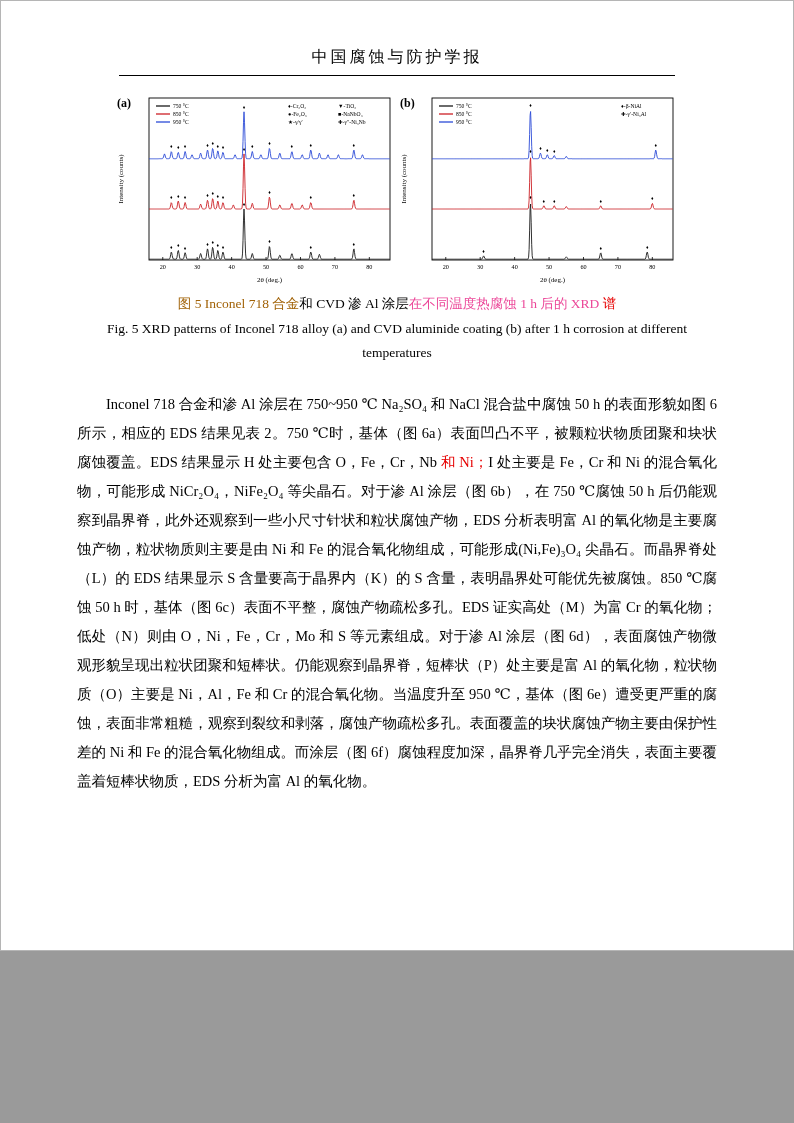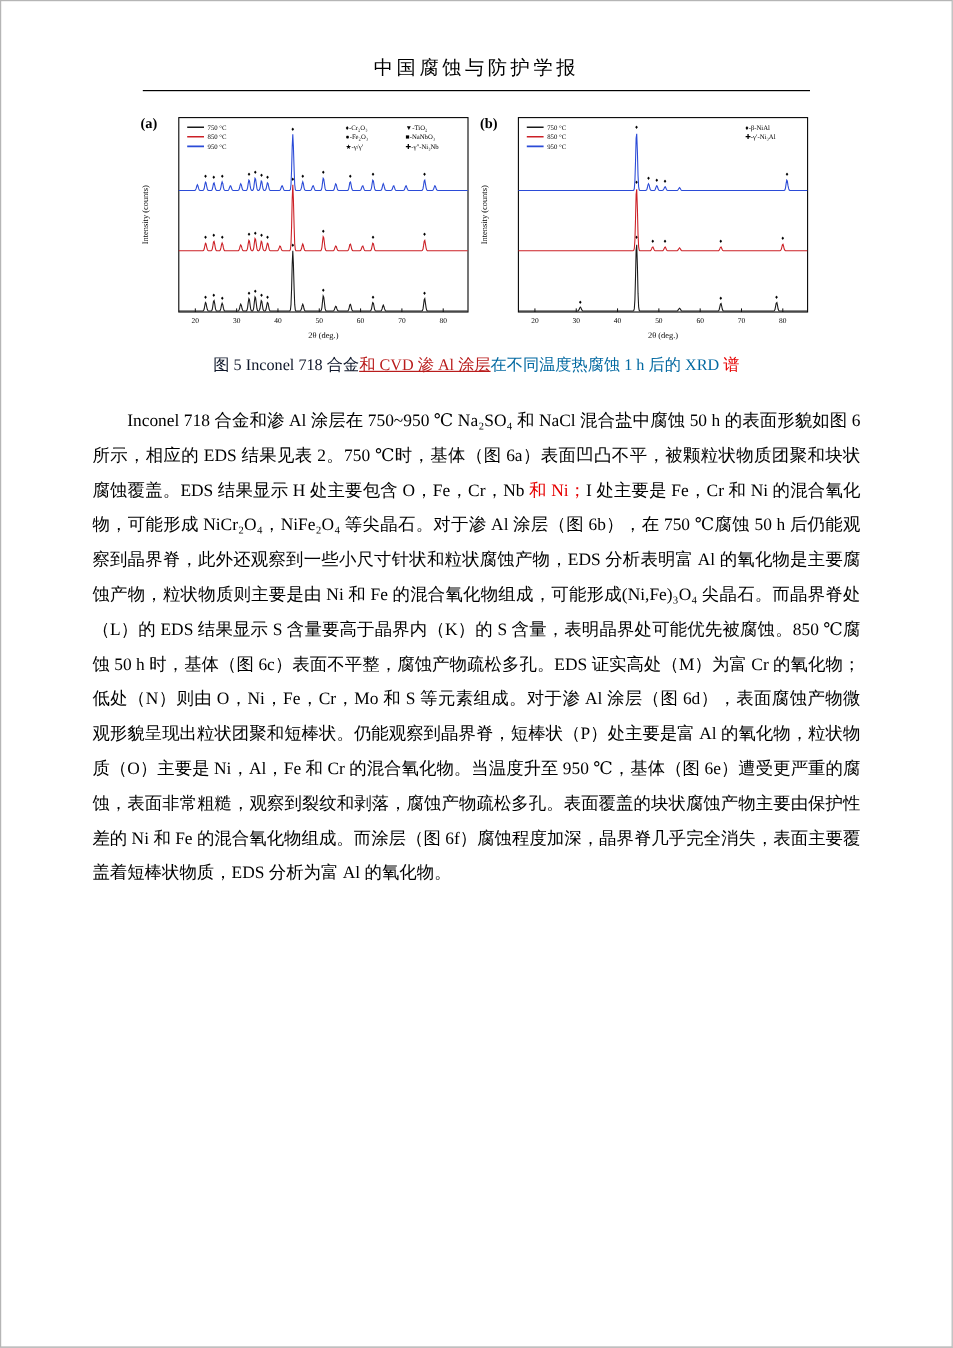--- a/index.html
+++ b/index.html
@@ -1,19 +1,19 @@
 <!DOCTYPE html>
 <html><head>
 <meta charset="utf-8">
 <style>
   * { margin:0; padding:0; box-sizing:border-box; }
   html,body { background:#9a9a9a; }
   body { font-family:"Liberation Serif","DejaVu Serif",serif; }
   .page {
-    width:794px; height:1123px; background:#ffffff; margin:0 auto;
+    width:794px; height:951px; background:#ffffff; margin:0 auto;
     padding:46px 60px 0; position:relative; border:1px solid #b5b5b5;
     overflow:hidden;
   }
   .journal-header { text-align:center; color:#000; }
   .title-zh { font-size:16px; letter-spacing:3px; }
   .title-en { font-size:15.5px; margin-top:5px; }
   .header-rule { border:none; border-top:1.7px solid #000; width:556px; margin:7px auto 0; }
   .charts-row { display:flex; justify-content:center; gap:2px; margin-top:14px; }
   .chart-svg { width:281px; height:196px; display:block; font-family:"Liberation Serif","DejaVu Serif",serif; }
   .caption-zh { text-align:center; font-size:13.5px; margin-top:9px; color:#000; }
@@ -145,19 +145,20 @@
           <line x1="41" y1="24" x2="55" y2="24" stroke="#cc2026" stroke-width="1.3"></line>
           <text x="58" y="26" font-size="5.6" fill="#000">850 °C</text>
           <line x1="41" y1="32" x2="55" y2="32" stroke="#2b4bd7" stroke-width="1.3"></line>
           <text x="58" y="34" font-size="5.6" fill="#000">950 °C</text>
           <text x="223" y="18" font-size="5.6" fill="#000">♦-β-NiAl</text>
           <text x="223" y="26" font-size="5.6" fill="#000">✚-γ′-Ni₃Al</text>
           <text x="2" y="17" font-size="12" font-weight="bold" fill="#000">(b)</text>
         </svg>
     </div>
     <figcaption>
-      <div class="caption-zh"><span style="color: #0f172a; text-align: center;">图 5 Inconel 718 合金</span><span style="color: #b91c1c; text-decoration: underline;">和 CVD 渗 Al 涂层</span><span style="color: #0369a1;">在不同温度热腐蚀 1 h 后的 XRD </span><span style="color: rgb(230, 0, 0);">谱</span></div>
+      <div class="caption-zh"><span style="color: #a16207; text-align: center;">图 5 Inconel 718 合金</span><span style="color: #000000;">和 CVD 渗 Al 涂层</span><span style="color: #ec4899;">在不同温度热腐蚀 1 h 后的 XRD </span><span style="color: rgb(230, 0, 0);">谱</span></div>
+      <div class="caption-en">Fig. 5 XRD patterns of Inconel 718 alloy (a) and CVD aluminide coating (b) after 1 h corrosion at different temperatures</div>
     </figcaption>
   </figure>
 
   <p class="body-text"><span style="color: rgb(0, 0, 0);">Inconel 718 合金和渗 Al 涂层在 750~950 ℃ Na₂SO₄ 和 NaCl 混合盐中腐蚀 50 h 的表面形貌如图 6 所示，相应的 EDS 结果见表 2。750 ℃时，基体（图 6a）表面凹凸不平，被颗粒状物质团聚和块状腐蚀覆盖。EDS 结果显示 H 处主要包含 O，Fe，Cr，Nb </span><span style="color: rgb(230, 0, 0);">和 Ni；</span><span style="color: rgb(0, 0, 0);">I 处主要是 Fe，Cr 和 Ni 的混合氧化物，可能形成 NiCr₂O₄，NiFe₂O₄ 等尖晶石。对于渗 Al 涂层（图 6b），在 750 ℃腐蚀 50 h 后仍能观察到晶界脊，此外还观察到一些小尺寸针状和粒状腐蚀产物，EDS 分析表明富 Al 的氧化物是主要腐蚀产物，粒状物质则主要是由 Ni 和 Fe 的混合氧化物组成，可能形成(Ni,Fe)₃O₄ 尖晶石。而晶界脊处（L）的 EDS 结果显示 S 含量要高于晶界内（K）的 S 含量，表明晶界处可能优先被腐蚀。850 ℃腐蚀 50 h 时，基体（图 6c）表面不平整，腐蚀产物疏松多孔。EDS 证实高处（M）为富 Cr 的氧化物；低处（N）则由 O，Ni，Fe，Cr，Mo 和 S 等元素组成。对于渗 Al 涂层（图 6d），表面腐蚀产物微观形貌呈现出粒状团聚和短棒状。仍能观察到晶界脊，短棒状（P）处主要是富 Al 的氧化物，粒状物质（O）主要是 Ni，Al，Fe 和 Cr 的混合氧化物。当温度升至 950 ℃，基体（图 6e）遭受更严重的腐蚀，表面非常粗糙，观察到裂纹和剥落，腐蚀产物疏松多孔。表面覆盖的块状腐蚀产物主要由保护性差的 Ni 和 Fe 的混合氧化物组成。而涂层（图 6f）腐蚀程度加深，晶界脊几乎完全消失，表面主要覆盖着短棒状物质，EDS 分析为富 Al 的氧化物。</span></p>
 
 </div>
 
 </body></html>

